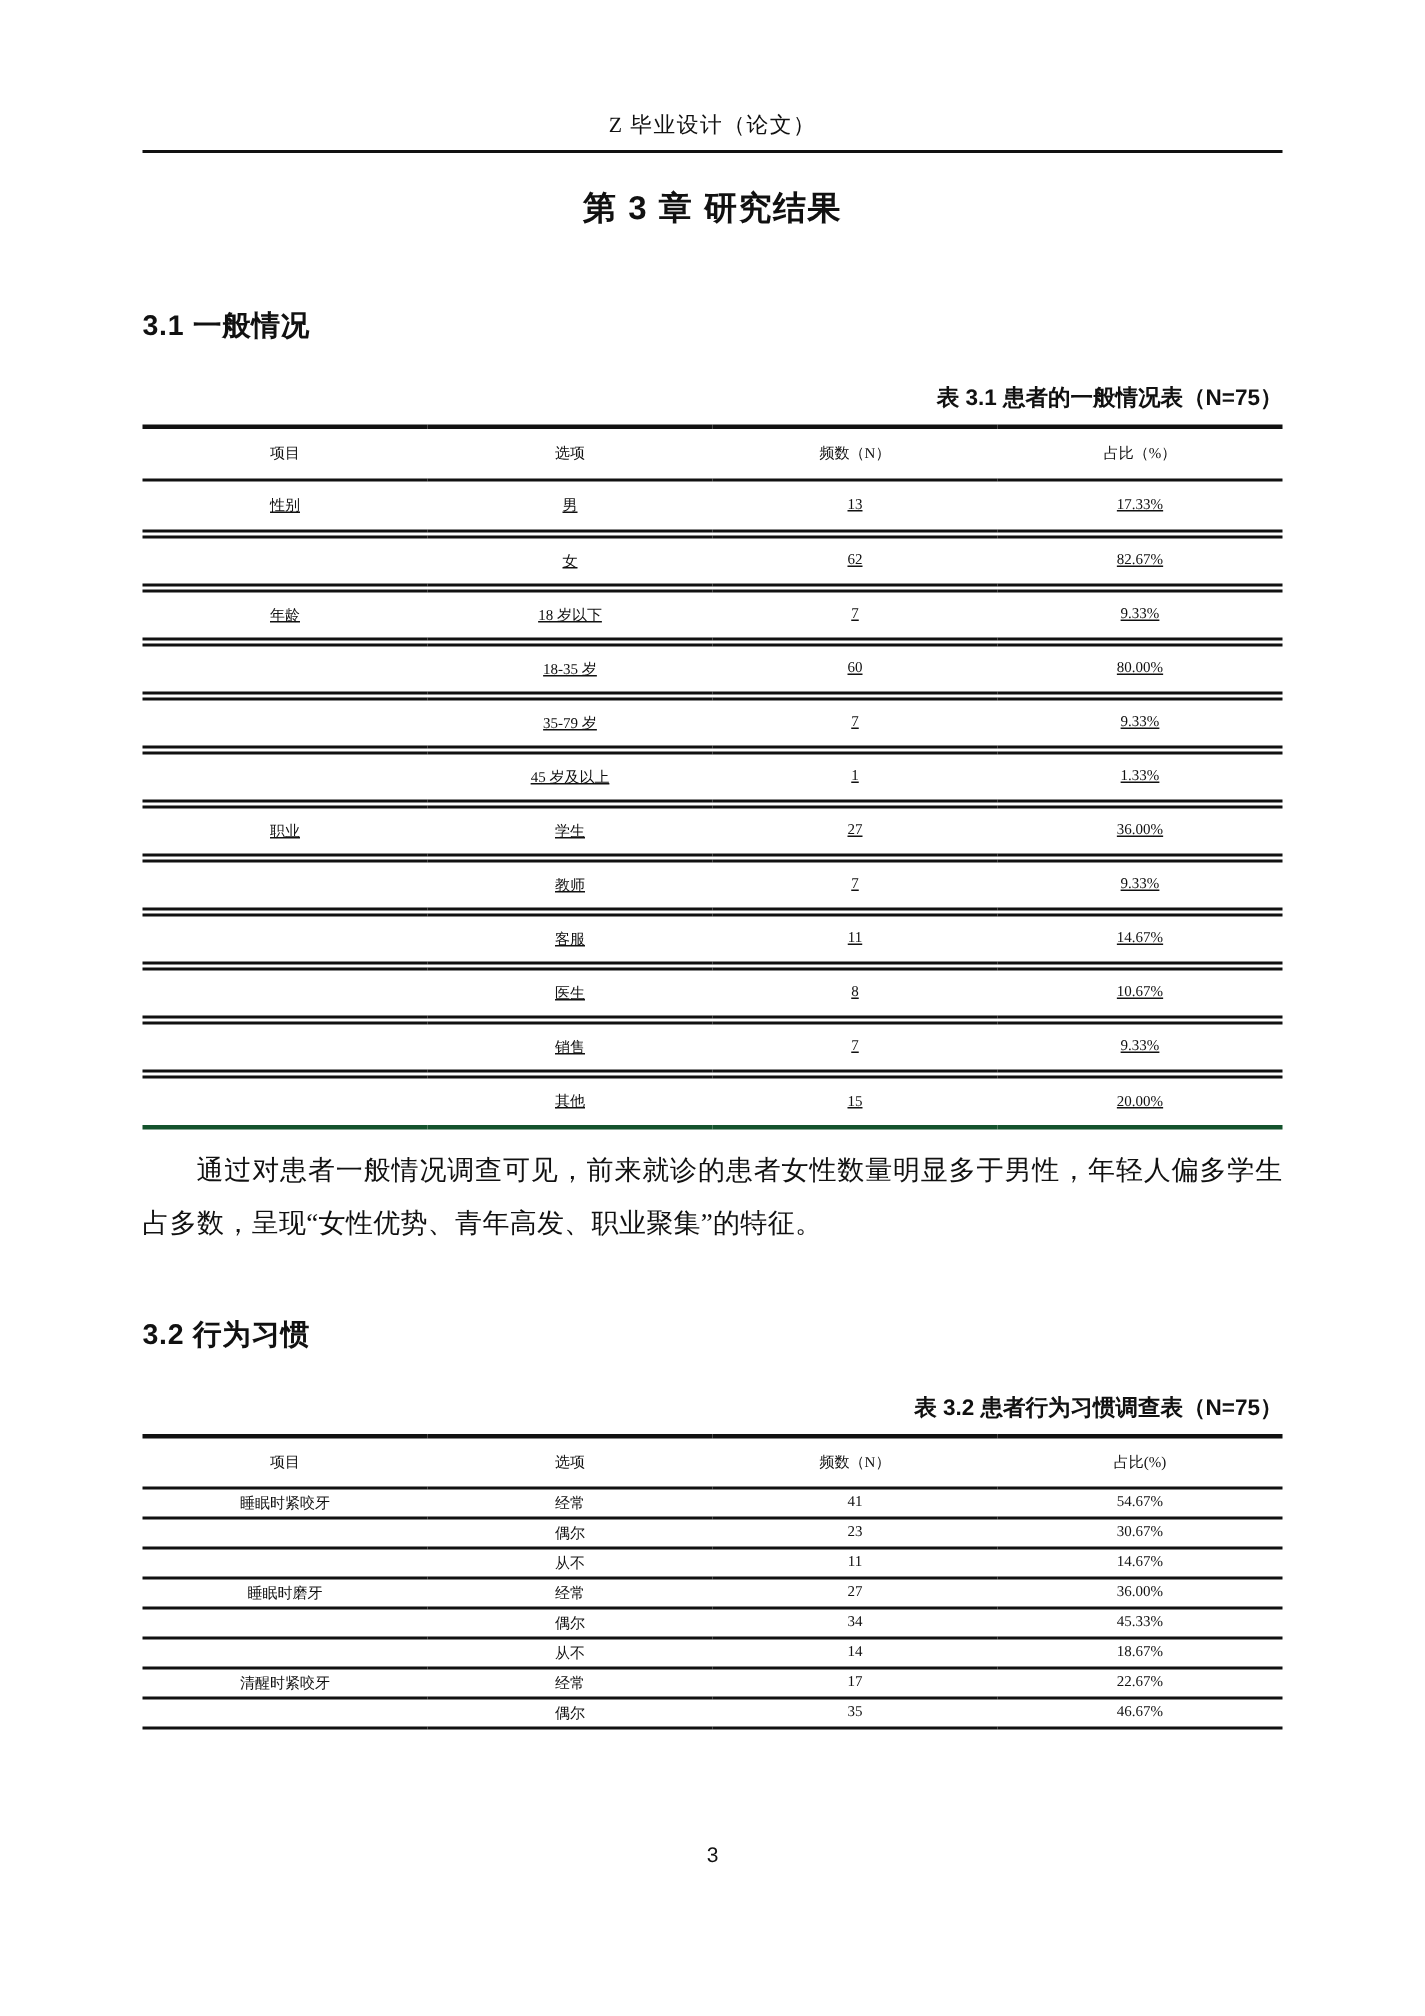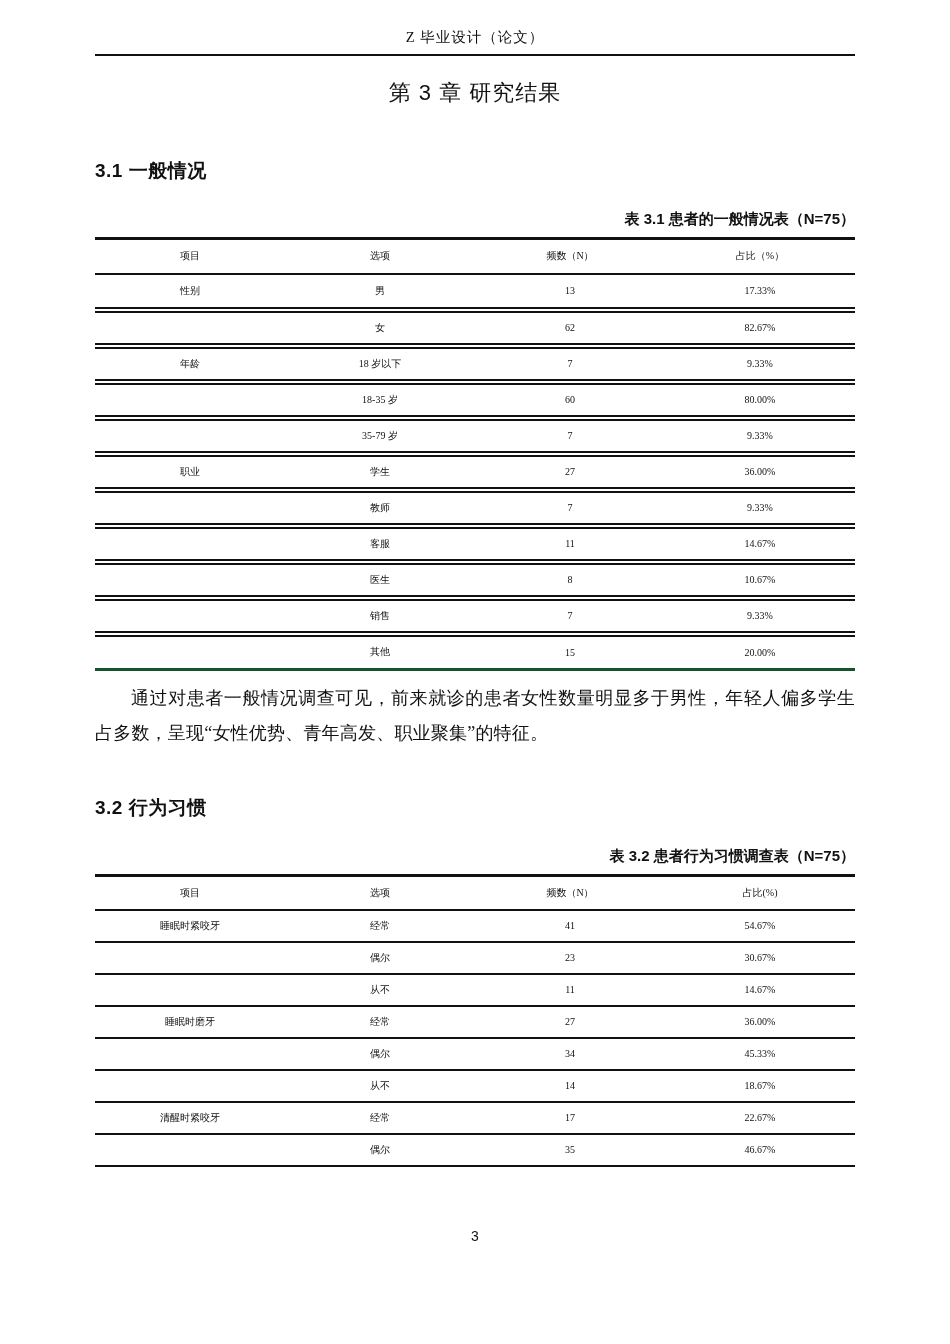--- a/index.html
+++ b/index.html
@@ -8,30 +8,30 @@
     width:950px; height:1344px;
     background:#fff; color:#111;
     position:relative; margin:0 auto;
     font-family:"Liberation Serif", serif;
     overflow:hidden;
   }
   .content { width:760px; margin:0 auto; }
 
   
   .running-head {
-    padding-top:28px; text-align:center;
+    padding-top:74px; text-align:center;
     font-size:14.5px; letter-spacing:1px;
   }
   .head-rule { border-bottom:2px solid #111; margin-top:7px; }
 
   
   .chapter-title {
     margin-top:22px; text-align:center;
     font-family:"Liberation Sans", sans-serif;
-    font-weight:normal; font-size:22px; letter-spacing:1px;
+    font-weight:bold; font-size:22px; letter-spacing:1px;
   }
 
   
   .section-heading {
     margin-top:50px;
     font-family:"Liberation Sans", sans-serif;
     font-weight:bold; font-size:19px; letter-spacing:0.5px;
   }
   .section-heading.second { margin-top:44px; }
 
@@ -45,26 +45,26 @@
   
   table {
     width:100%; border-collapse:collapse; table-layout:fixed;
     font-size:10px;
   }
   th, td { text-align:center; font-weight:normal; padding:0 4px; }
   col { width:25%; }
 
   .t31 { border-top:3px solid #111; }
   .t31 thead tr { border-bottom:2px solid #111; height:35px; }
-  .t31 tbody tr { border-bottom:6px double #111; height:36px; }
+  .t31 tbody tr { border-bottom:6px double #111; height:36px;text-decoration:underline; }
   .t31 tbody tr:last-child { border-bottom:3px solid #14532d; }
 
   .t32 { border-top:3px solid #111; }
   .t32 thead tr { border-bottom:2.5px solid #111; height:34px; }
-  .t32 tbody tr { border-bottom:2px solid #111; height:32px;font-family:Liberation Serif, serif; }
+  .t32 tbody tr { border-bottom:2px solid #111; height:20px;font-family:Liberation Serif, serif; }
   .t32 tbody tr:last-child { border-bottom:2.5px solid #111; }
 
   
   .paragraph {
     margin-top:10px;
     font-size:18px; line-height:1.95;
     text-indent:2em; text-align:justify;
     letter-spacing:0.2px;
   }
 
@@ -130,20 +130,26 @@
             <td>60</td>
             <td>80.00%</td>
           </tr>
           <tr>
             <td></td>
             <td>35-79 岁</td>
             <td>7</td>
             <td>9.33%</td>
           </tr>
           <tr>
+            <td></td>
+            <td>45 岁及以上</td>
+            <td>1</td>
+            <td>1.33%</td>
+          </tr>
+          <tr>
             <td>职业</td>
             <td>学生</td>
             <td>27</td>
             <td>36.00%</td>
           </tr>
           <tr>
             <td></td>
             <td>教师</td>
             <td>7</td>
             <td>9.33%</td>

